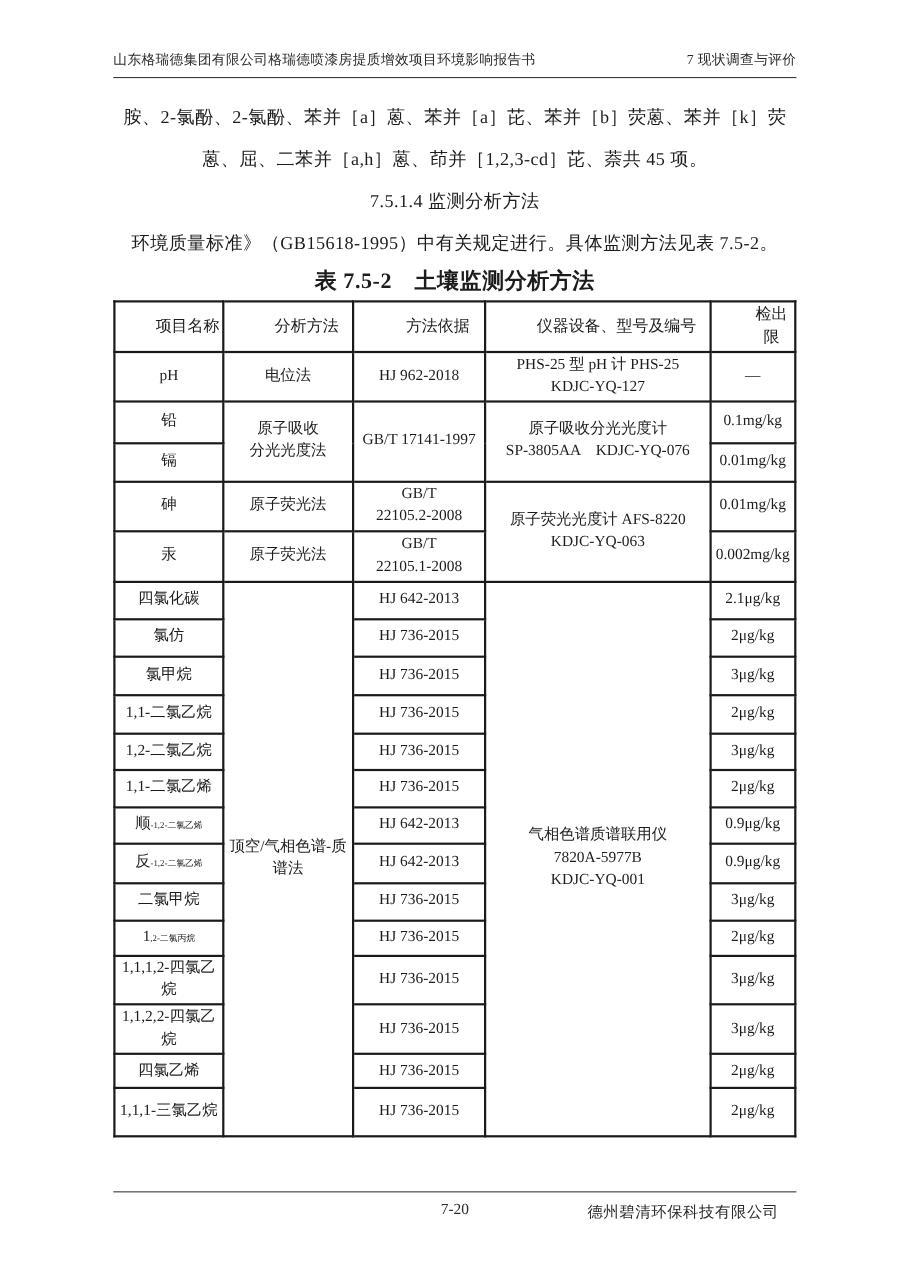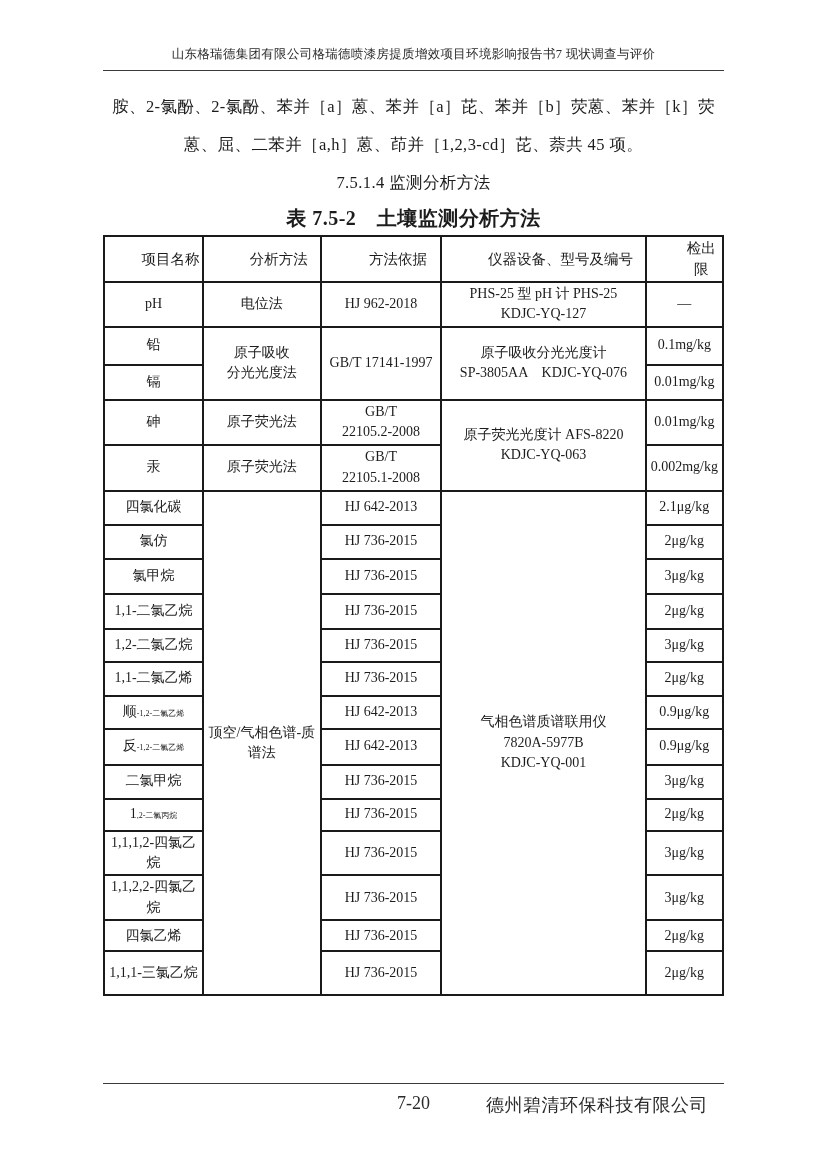--- a/index.html
+++ b/index.html
@@ -9,21 +9,21 @@
     width: 827px;
     height: 1169px;
     background: #ffffff;
     color: #1c1c1c;
     font-family: "Liberation Serif", "DejaVu Serif", serif;
     padding: 46px 103px 0 103px;
     overflow: hidden;
   }
   .doc-header {
     display: flex;
-    justify-content: center;
+    justify-content: space-between;
     align-items: flex-end;
     font-size: 12.5px;
     color: #2a2a2a;
     padding-bottom: 7px;
     border-bottom: 1.5px solid #3a3a3a;
     letter-spacing: 0.3px;
   }
   .body-text { margin-top: 17px; font-size: 16.5px; line-height: 38px; letter-spacing: 0.4px; }
   .line { white-space: nowrap; text-align: center; }
   .indent { text-indent: 2em; }
@@ -57,40 +57,41 @@
   .doc-footer {
     position: absolute;
     left: 103px;
     right: 103px;
     top: 1083px;
     border-top: 1.5px solid #3a3a3a;
   }
   .footer-row {
     position: relative;
     padding-top: 9px;
-    font-size: 18px;
+    font-size: 14px;
     color: #2a2a2a;
     text-align: center;
   }
   .footer-company { position: absolute; right: 16px; top: 9px; letter-spacing: 0.5px; }
 </style>
 </head>
 <body>
 
 <div class="page">
 
   <div class="doc-header">
     <span>山东格瑞德集团有限公司格瑞德喷漆房提质增效项目环境影响报告书</span>
     <span>7 现状调查与评价</span>
   </div>
 
   <div class="body-text">
     <div class="line">胺、2-氯酚、2-氯酚、苯并［a］蒽、苯并［a］芘、苯并［b］荧蒽、苯并［k］荧</div>
     <div class="line">蒽、屈、二苯并［a,h］蒽、茚并［1,2,3-cd］芘、萘共 45 项。</div>
     <div class="line section-heading">7.5.1.4 监测分析方法</div>
+    <div class="line">环境质量标准》（GB15618-1995）中有关规定进行。具体监测方法见表 7.5-2。</div>
   </div>
 
   <div class="table-title">表 7.5-2　土壤监测分析方法</div>
 
   <table class="monitor">
       <colgroup>
         <col style="width: 16%;">
         <col style="width: 19%;">
         <col style="width: 19.5%;">
         <col style="width: 33%;">

